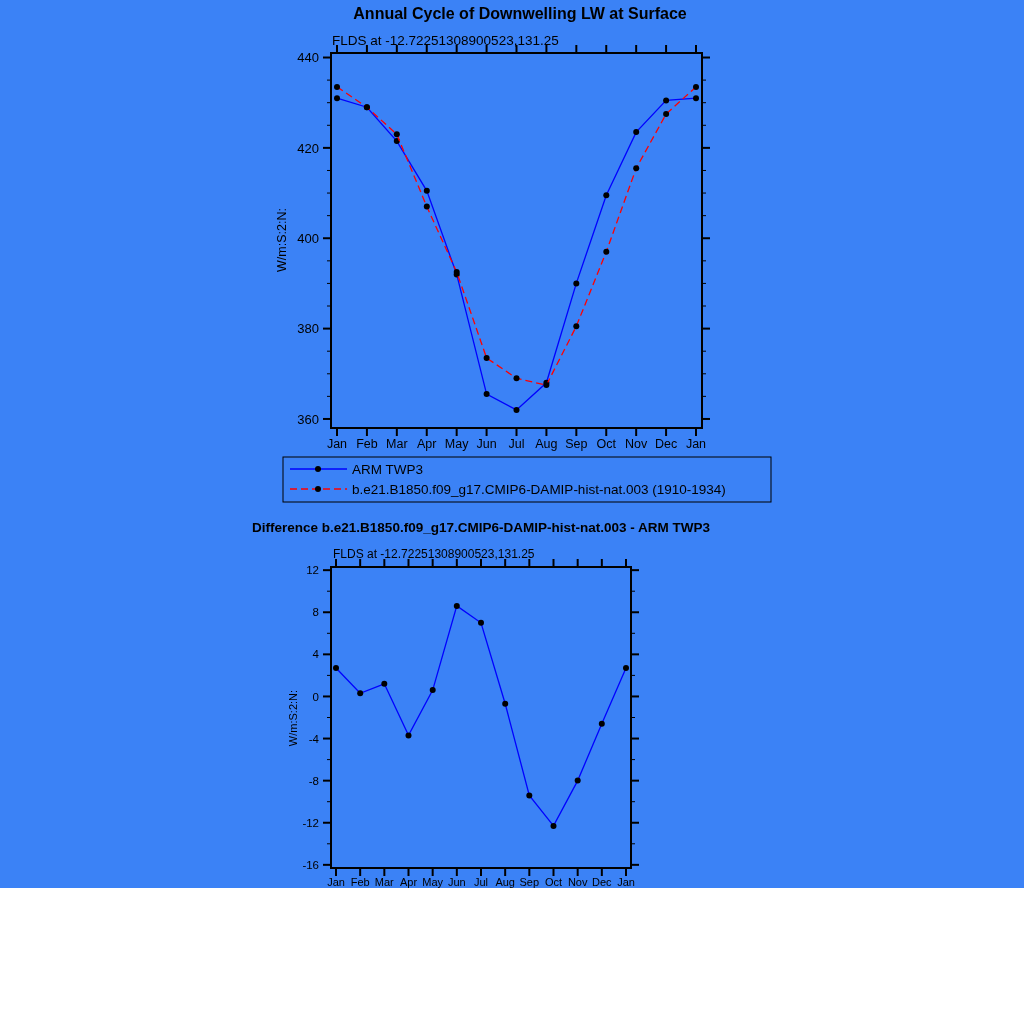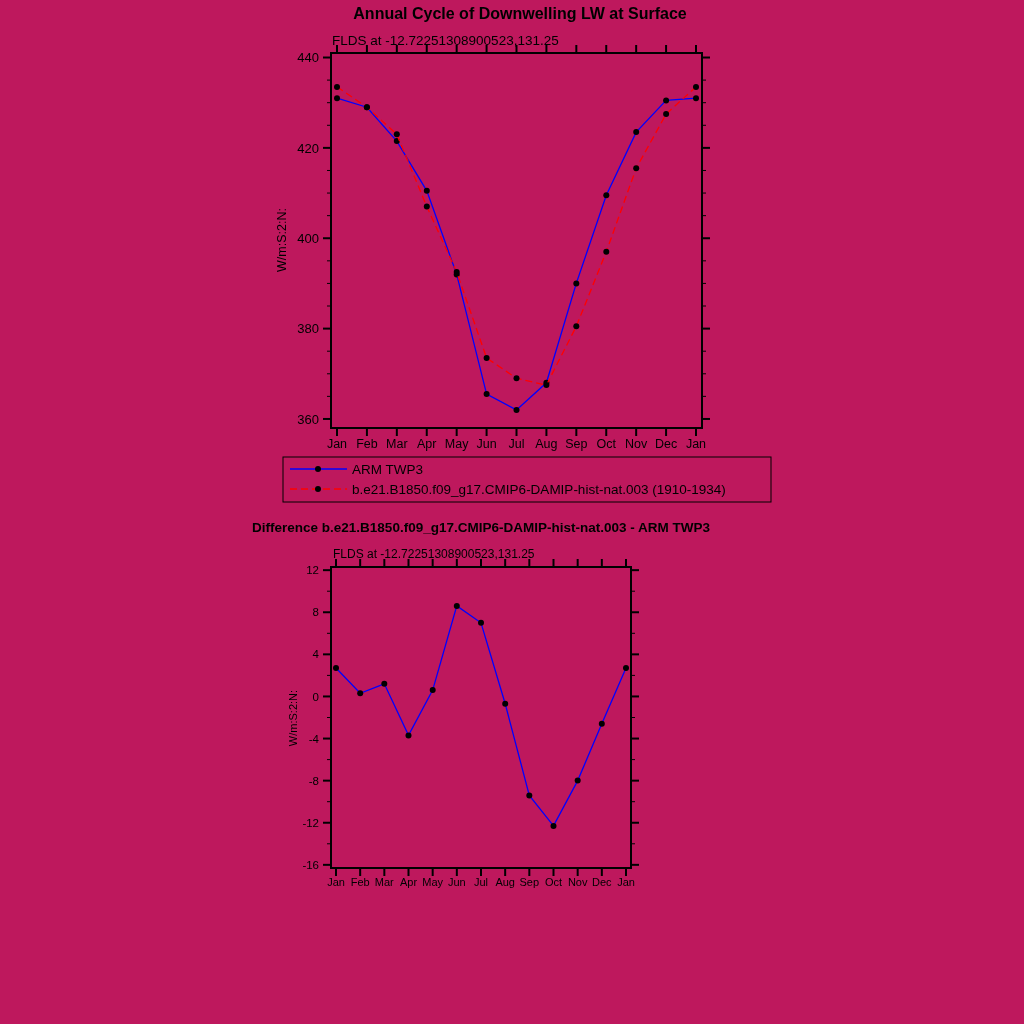--- a/index.html
+++ b/index.html
@@ -1,16 +1,16 @@
 <!DOCTYPE html>
 <html><head>
 <meta charset="utf-8">
 <style>
   html,body{margin:0;padding:0;background:#fff}
-  .page{position:relative;width:1024px;height:1024px;background:#be185d;overflow:hidden}
+  .page{position:relative;width:1024px;height:888px;background:#3b82f6;overflow:hidden}
   svg text{font-family:"Liberation Sans","DejaVu Sans",sans-serif;fill:#000}
   .t-title{font-size:16px;font-weight:bold}
   .t-sub{font-size:13.5px}
   .t-yax{font-size:12.5px}
   .t-title2{font-size:13.5px;font-weight:bold}
   .t-sub2{font-size:12px}
   .t-yax2{font-size:11px}
   .t-leg{font-size:13.5px}
   .legend-box{fill:none;stroke:#000;stroke-width:1}
 </style>

